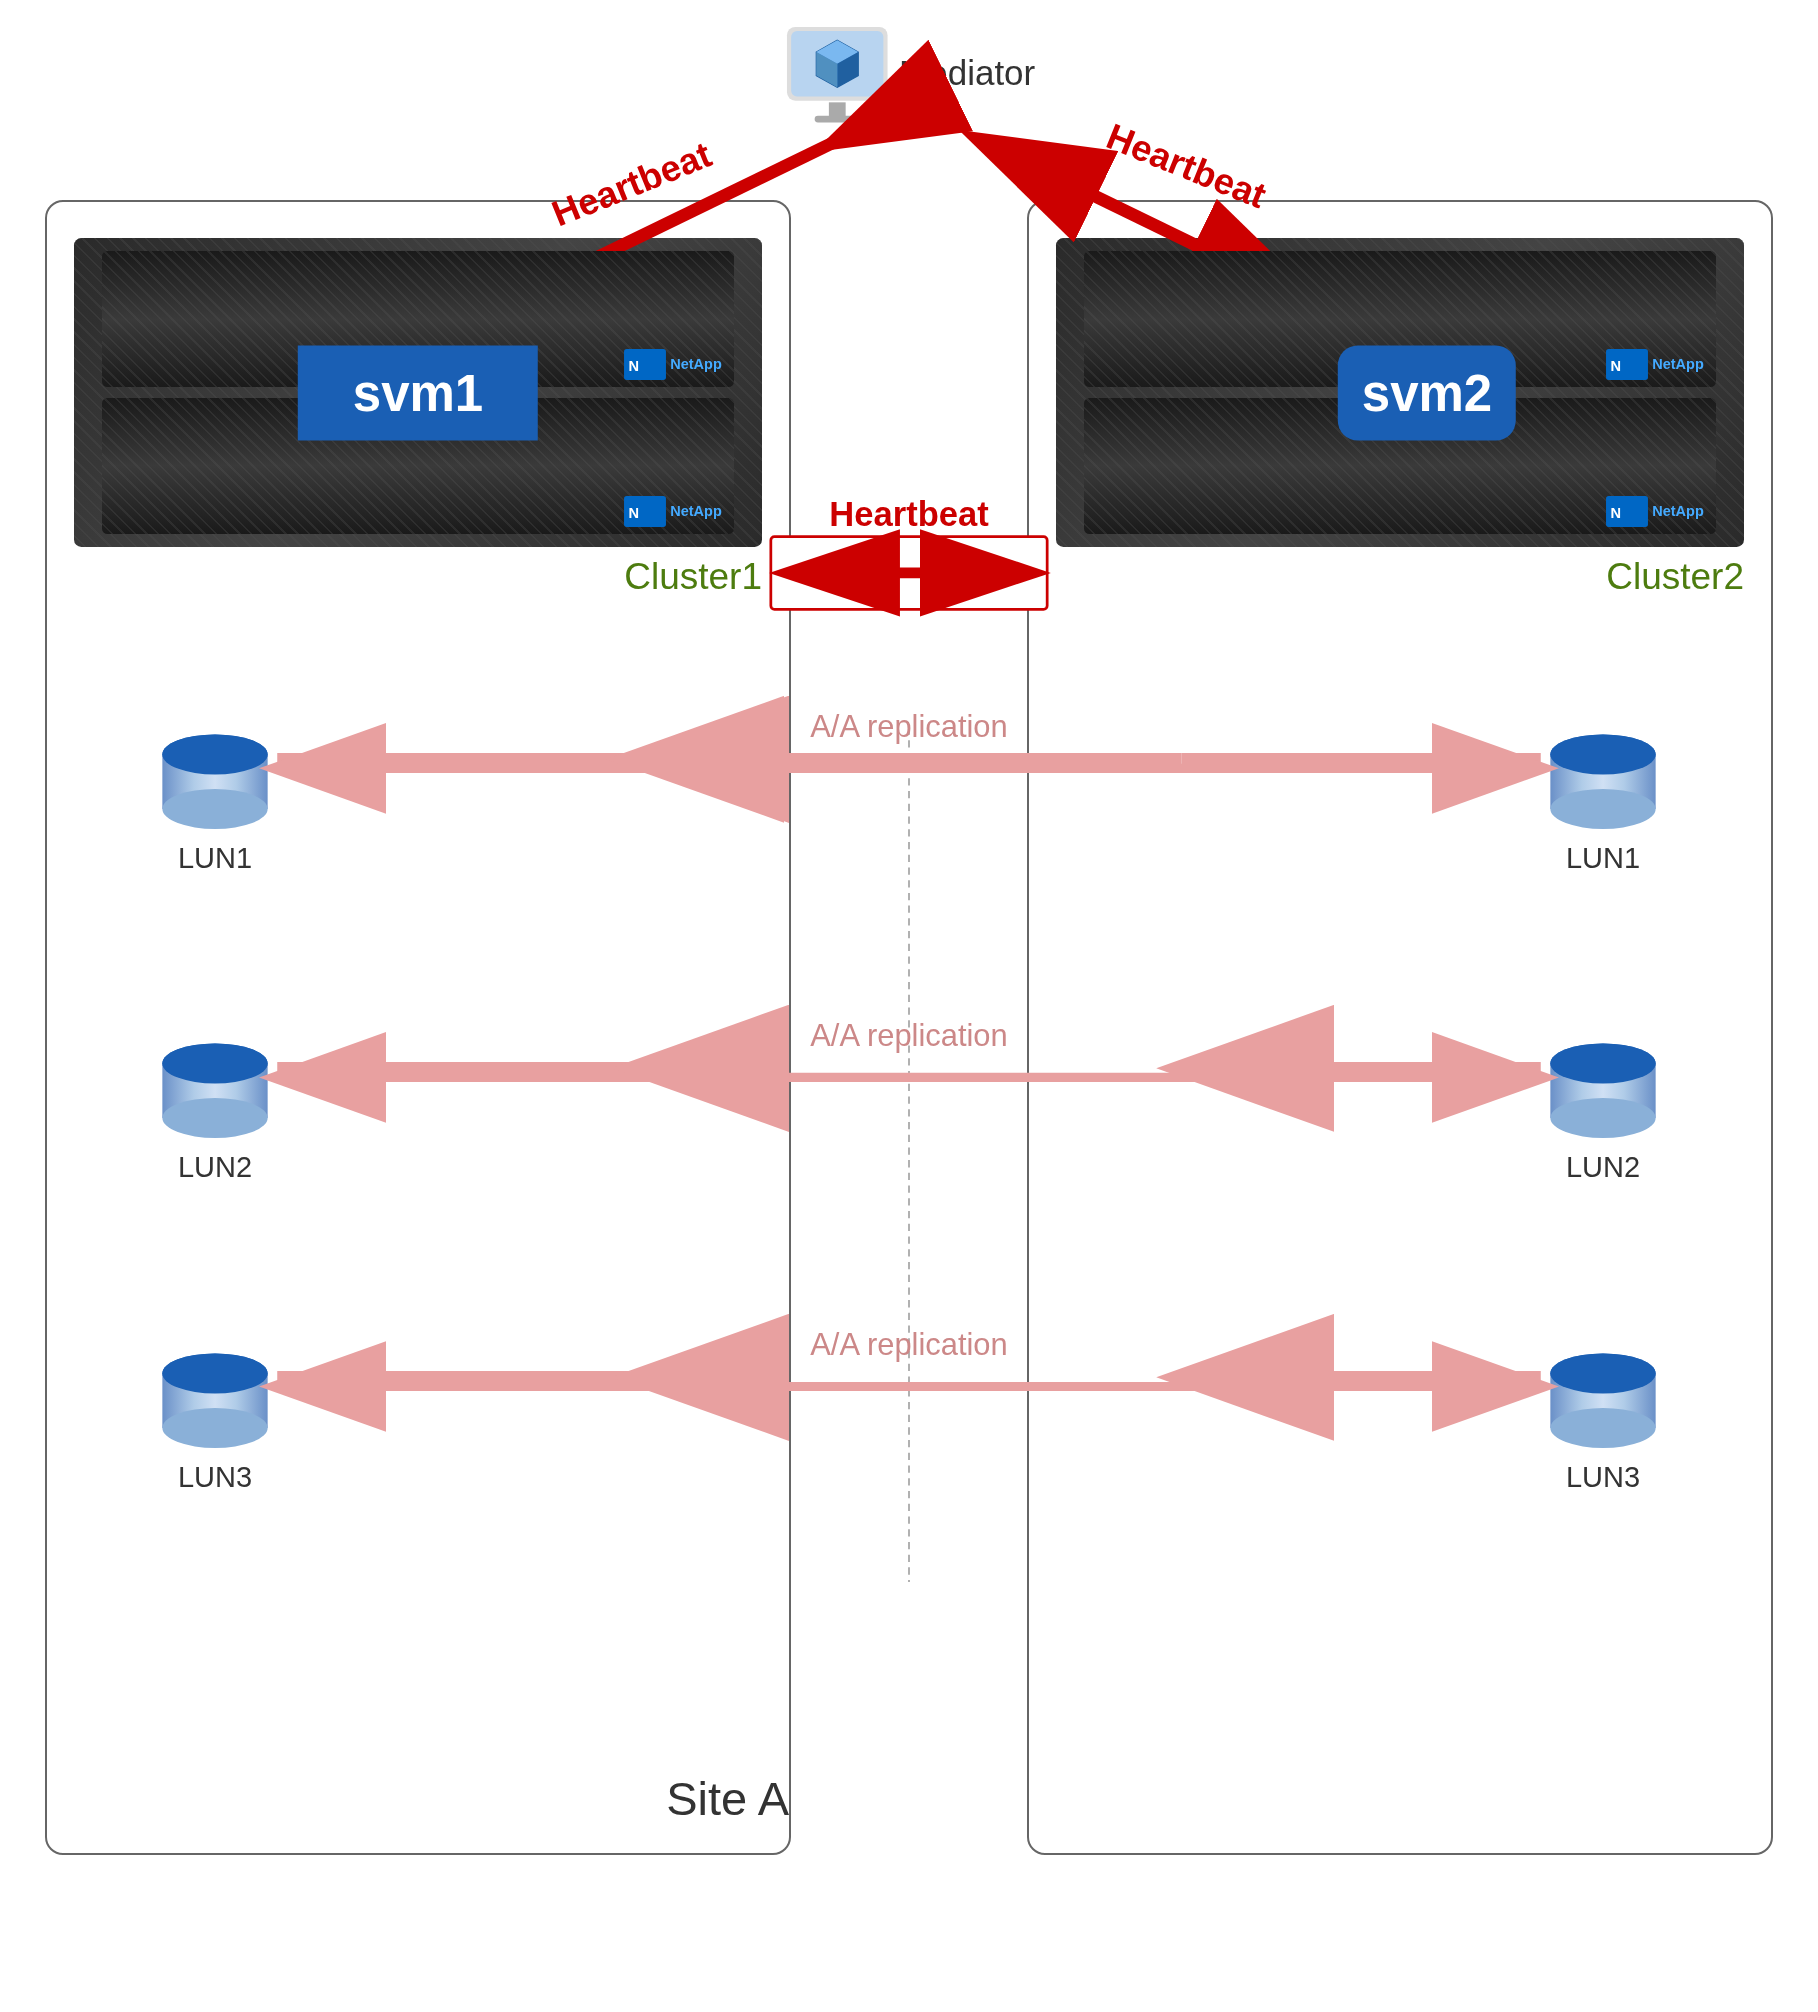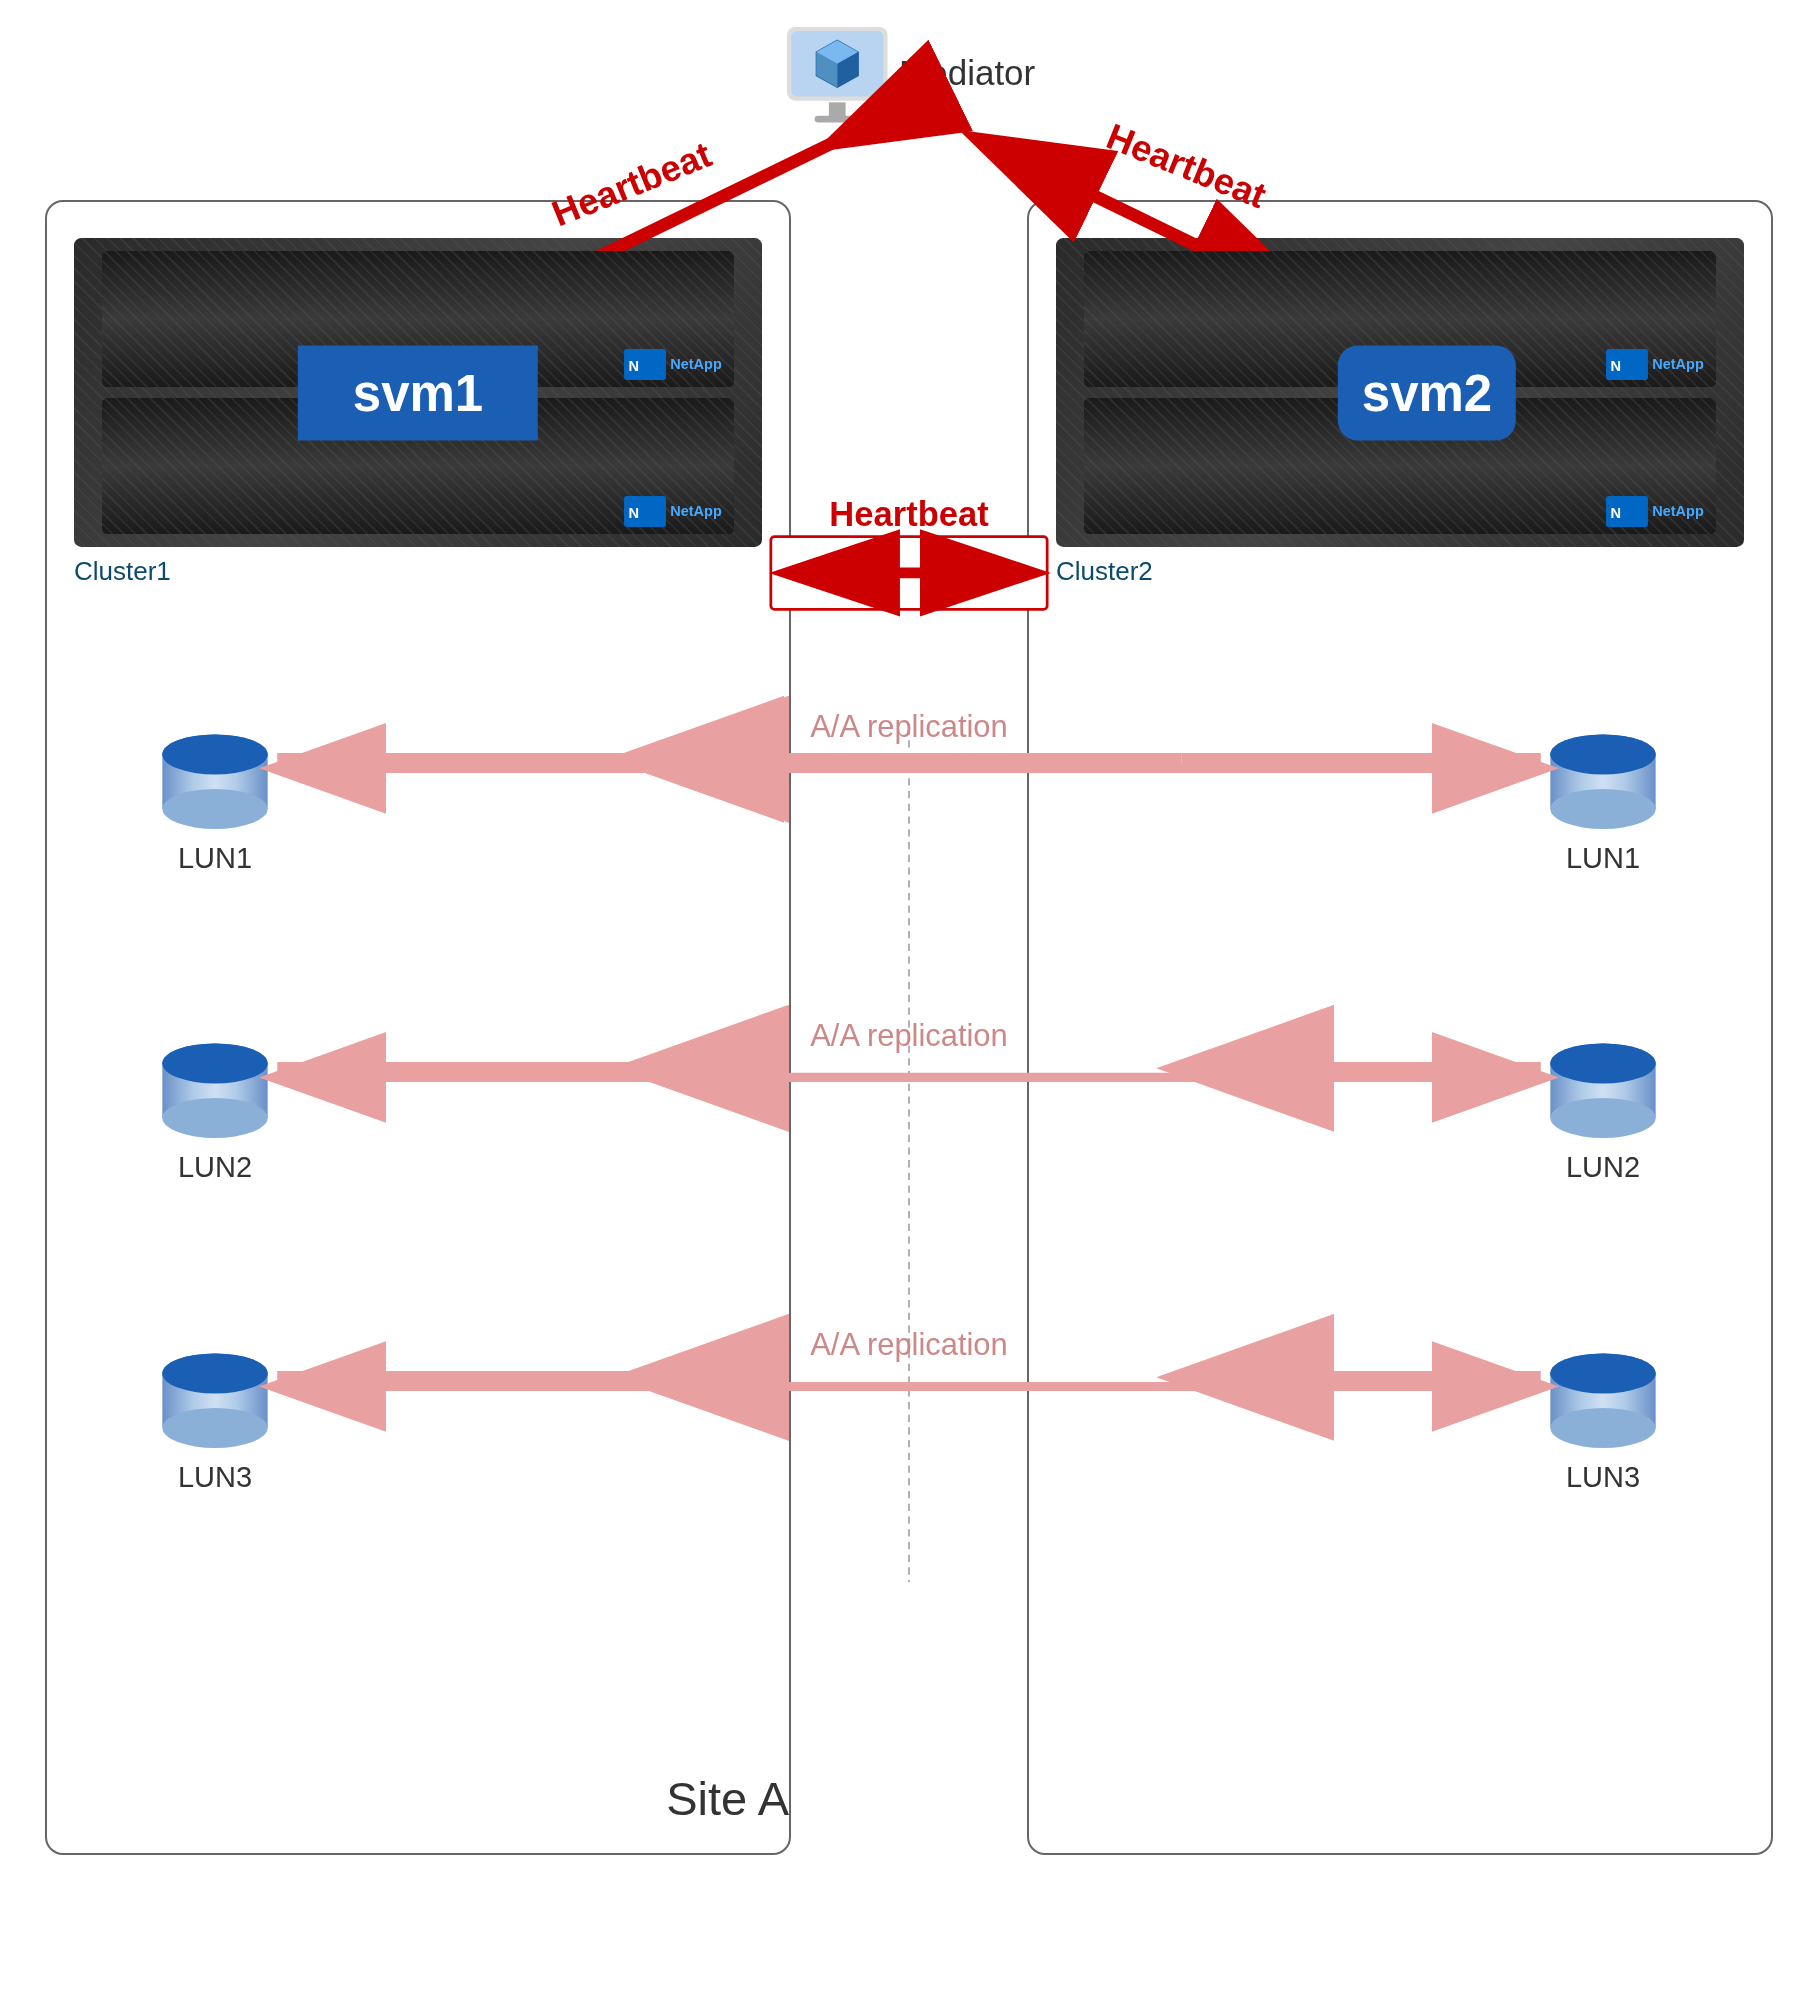--- a/index.html
+++ b/index.html
@@ -96,23 +96,23 @@
         repeating-linear-gradient(
           45deg,
           transparent,
           transparent 7.3px,
           rgba(80,80,80,0.3) 7.3px,
           rgba(80,80,80,0.3) 9px
         );
     }
 
     .cluster-label {
-      text-align: left;
-      font-size: 26px;
-      color: #0c4a6e;
+      text-align: right;
+      font-size: 37px;
+      color: #4d7c0f;
       margin-top: 9px;
     }
 
     
     .site-label {
       position: absolute;
       bottom: 27px;
       width: 100%;
       text-align: right;
       font-size: 47px;

